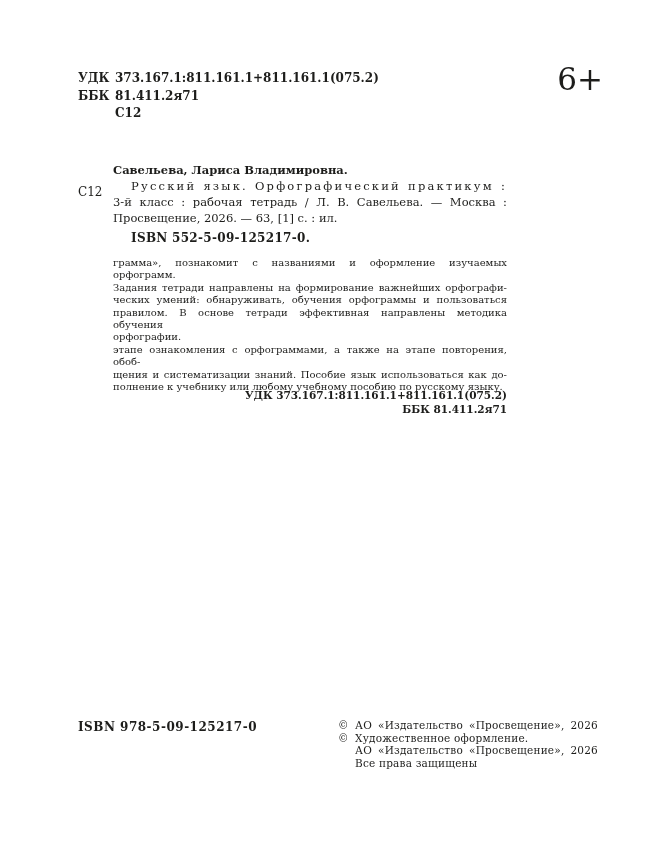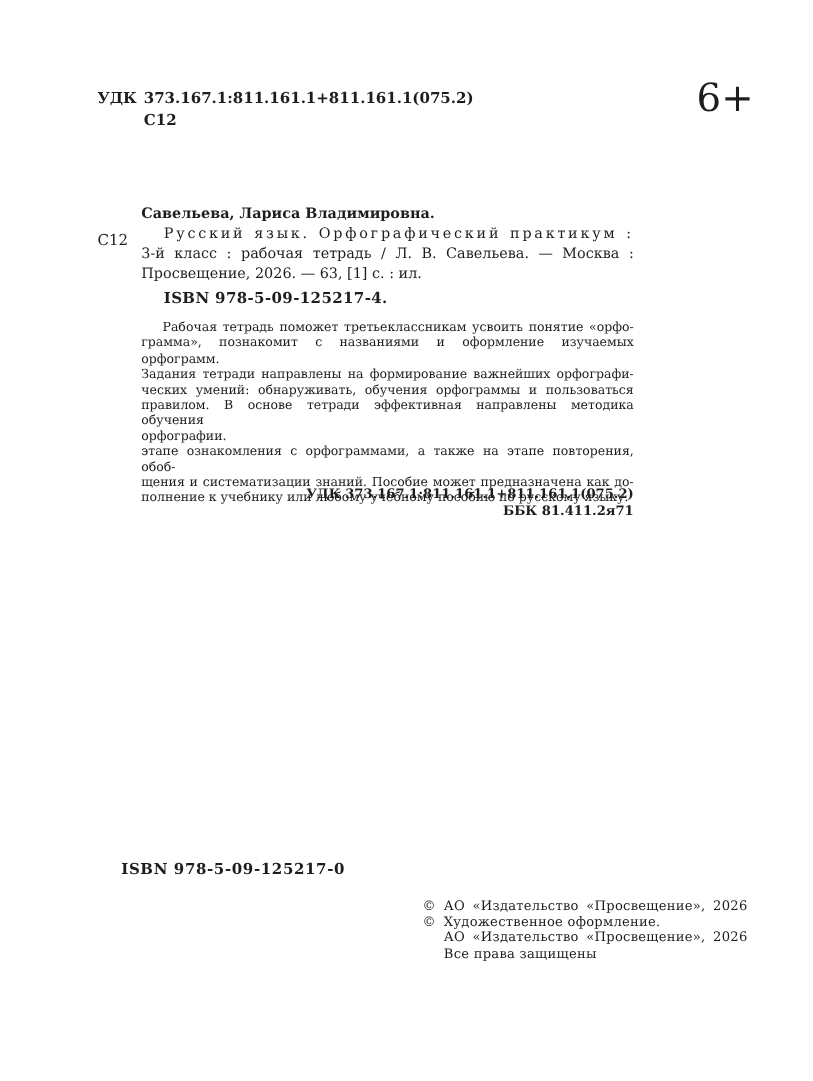--- a/index.html
+++ b/index.html
@@ -82,26 +82,25 @@
     font-weight: bold;
     line-height: 13.5px;
     text-align: right;
     white-space: nowrap;
   }
 
   
   .footer-isbn {
     position: absolute;
     left: 78px;
-    top: 688px;
+    top: 720px;
     font-size: 12px;
     font-weight: bold;
     letter-spacing: 0.5px;
     white-space: nowrap;
-    margin-left: 19px;
   }
   .copyright {
     position: absolute;
     left: 338px;
     top: 719px;
     width: 260px;
     font-size: 10.5px;
     line-height: 12.6px;
     letter-spacing: 0.2px;
   }
@@ -114,46 +113,49 @@
 <body>
 
 <div class="page" style="background: rgb(255, 255, 255); color: rgb(29, 29, 27);">
 
   <div class="top-codes">
     <div class="code-row">
       <span class="code-label">УДК</span>
       <span>373.167.1:811.161.1+811.161.1(075.2)</span>
     </div>
     <div class="code-row">
+      <span class="code-label">ББК</span>
+      <span>81.411.2я71</span>
+    </div>
+    <div class="code-row">
       <span class="code-label"></span>
       <span>С12</span>
     </div>
   </div>
 
   <div class="age-mark">6+</div>
 
   <div class="margin-sign">С12</div>
 
   <div class="biblio">
     <div class="bold">Савельева, Лариса Владимировна.</div>
     <div class="jline indent spaced">Русский язык. Орфографический практикум :</div>
     <div class="jline">3-й класс : рабочая тетрадь / Л. В. Савельева. — Москва :</div>
     <div>Просвещение, 2026. — 63, [1] с. : ил.</div>
-    <div class="isbn-mid bold indent">ISBN 978-5-09-125217-4.</div>
+    <div class="isbn-mid bold indent">ISBN 552-5-09-125217-0.</div>
   </div>
 
   <div class="annotation">
-    <div class="jline indent-sm">Рабочая тетрадь поможет третьеклассникам усвоить понятие «орфо-</div>
     <div class="jline">грамма», познакомит с названиями и оформление изучаемых орфограмм.</div>
     <div class="jline">Задания тетради направлены на формирование важнейших орфографи-</div>
     <div class="jline">ческих умений: обнаруживать, обучения орфограммы и пользоваться</div>
     <div class="jline">правилом. В основе тетради эффективная направлены методика обучения</div>
     <div>орфографии.</div>
     <div class="jline">этапе ознакомления с орфограммами, а также на этапе повторения, обоб-</div>
-    <div class="jline">щения и систематизации знаний. Пособие может предназначена как до-</div>
+    <div class="jline">щения и систематизации знаний. Пособие язык использоваться как до-</div>
     <div>полнение к учебнику или любому учебному пособию по русскому языку.</div>
   </div>
 
   <div class="mid-credit">
     <div>УДК 373.167.1:811.161.1+811.161.1(075.2)</div>
     <div>ББК 81.411.2я71</div>
   </div>
 
   <div class="footer-isbn">ISBN 978-5-09-125217-0</div>
 

